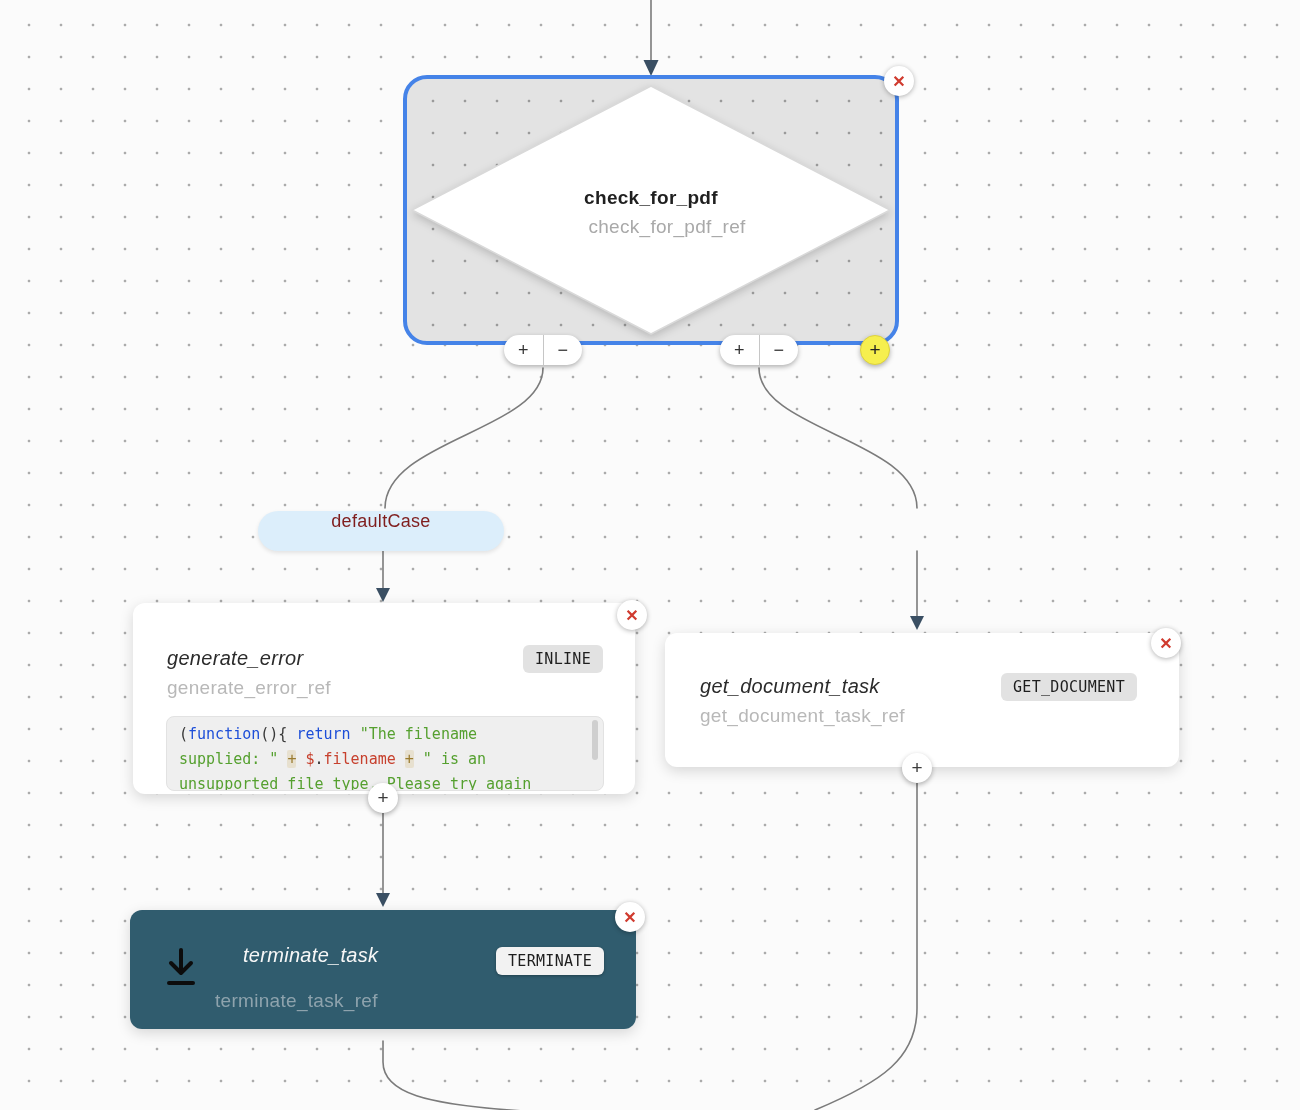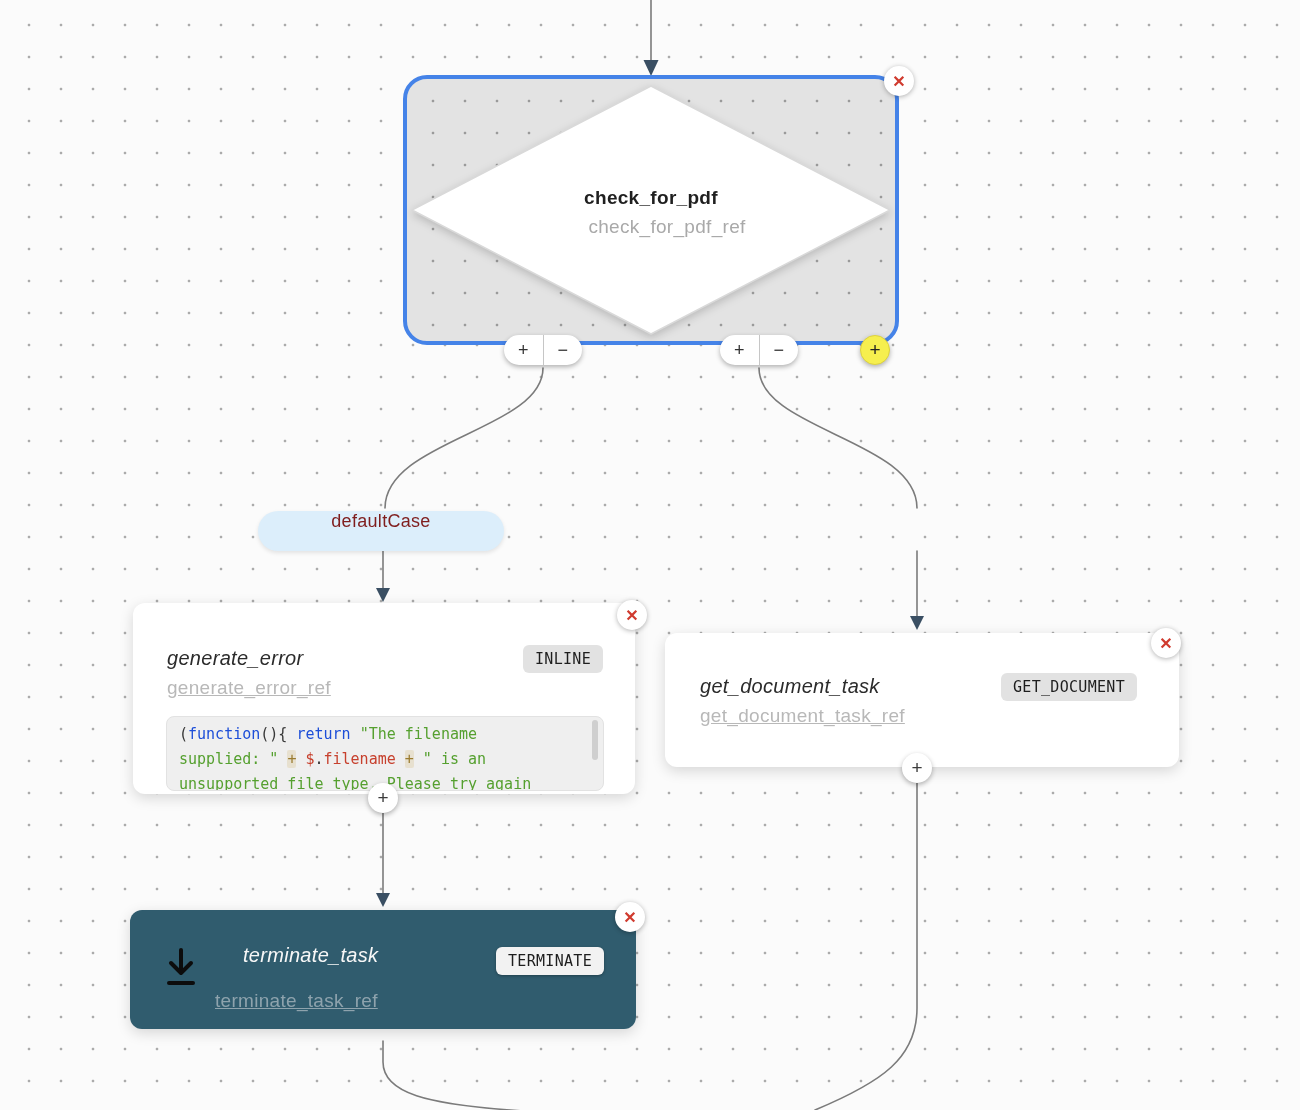--- a/index.html
+++ b/index.html
@@ -68,21 +68,21 @@
     display:flex; justify-content:center;
     font-size:18px; color:#7f1d1d; letter-spacing:.3px;
   }
 
   
   .task-card {
     position:absolute; background:#fff; border-radius:12px; z-index:2;
     box-shadow:0 4px 14px rgba(0,0,0,0.15);
   }
   .task-title { position:absolute; font-size:20px; font-weight:500; color:#2b2b2b; letter-spacing:.3px;font-style:italic; }
-  .task-ref   { position:absolute; font-size:19px; color:#b8b8b8; letter-spacing:.3px;text-decoration:underline; }
+  .task-ref   { position:absolute; font-size:19px; color:#b8b8b8; letter-spacing:.3px; }
   .task-badge {
     position:absolute; background:#e2e2e2; border-radius:6px;
     font-family:"DejaVu Sans Mono", monospace; font-size:15px; color:#1e1e1e;
     padding:5px 12px; letter-spacing:.3px;
   }
   .task-card.dark { background:#305c6e; }
   .task-card.dark .task-title { color:#f7f7f7; }
   .task-card.dark .task-ref   { color:#8ea3ad; }
   .task-card.dark .task-badge { background:#f2f2f2; box-shadow:0 1px 3px rgba(0,0,0,.3); }
 

